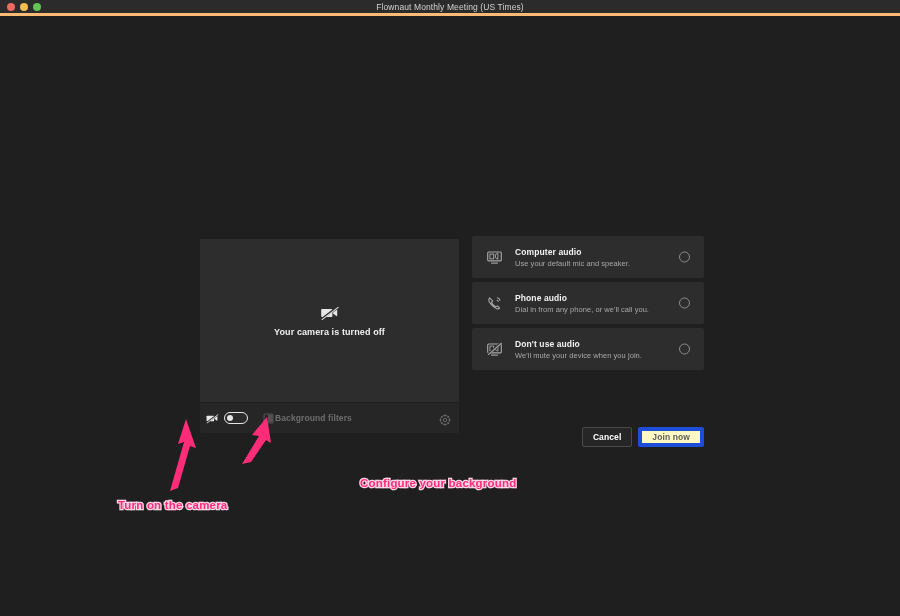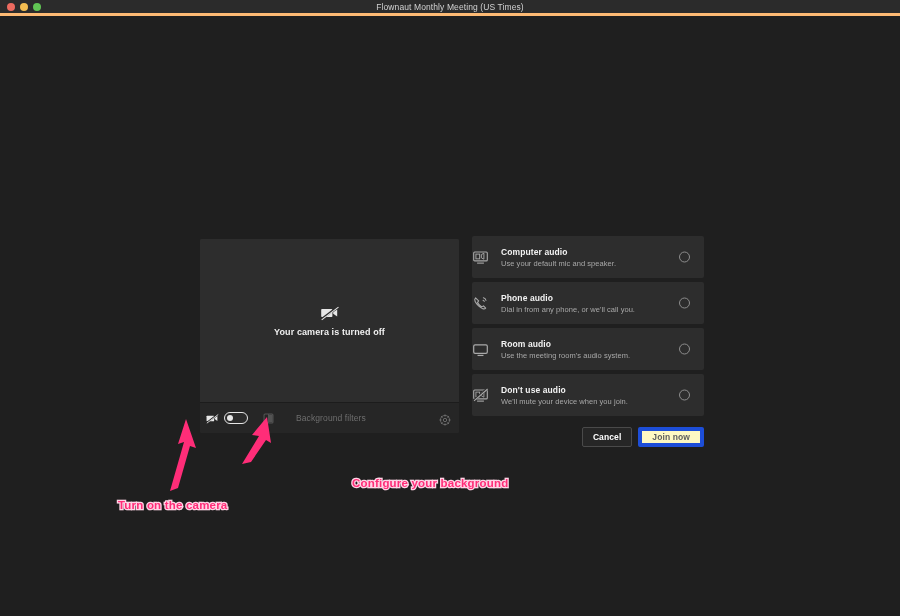--- a/index.html
+++ b/index.html
@@ -95,22 +95,22 @@
     width: 6px; height: 6px; border-radius: 50%;
     background: #e6e6e6;
   }
   .tb-bg-icon {
     margin-left: 15px;
     width: 11px; height: 11px;
     display: flex; align-items: center; justify-content: center;
     opacity: .45;
   }
   .tb-bg-label {
-    margin-left: 22px;
-    font-size: 8.5px; font-weight: normal;
+    margin-left: 1px;
+    font-size: 8.5px; font-weight: bold;
     color: #6e6e6e; letter-spacing: .1px;
   }
   .tb-gear {
     position: absolute; right: 8px; top: 50%;
     transform: translateY(-50%);
     width: 12px; height: 12px;
     opacity: .55;
   }
 
   
@@ -119,21 +119,21 @@
     left: 472px; top: 220px;
     width: 232px;
   }
   .audio-option {
     position: relative;
     height: 42px;
     background: #2d2d2d;
     border-radius: 2px;
     margin-bottom: 4px;
     display: flex; align-items: center;
-    padding-left: 0;
+    padding-left: 14px;
   }
   .ao-icon {
     width: 17px; height: 17px;
     flex: 0 0 17px;
     display: flex; align-items: center; justify-content: center;
     opacity: .8;
   }
   .ao-texts { margin-left: 12px; display: flex; flex-direction: column; gap: 2px; }
   .ao-title {
     font-size: 8.5px; font-weight: bold; color: #f2f2f2;
@@ -187,21 +187,21 @@
   .anno-label {
     position: absolute;
     font-size: 11.5px; font-weight: bold;
     color: #ff2d78;
     letter-spacing: .2px;
     white-space: nowrap;
     -webkit-text-stroke: 2.6px #ffd4e6;
     paint-order: stroke fill;
   }
   .anno-camera { left: 118px; top: 483px; }
-  .anno-background { left: 352px; top: 461px; }
+  .anno-background { left: 360px; top: 461px; }
 </style>
 </head>
 <body>
 
 <div id="app">
 
   <div class="titlebar">
     <div class="traffic">
       <span class="dot red"></span>
       <span class="dot yellow"></span>
@@ -291,33 +291,20 @@
             <path d="M13 6.2a2 2 0 0 1 1.4 1.4" fill="none" stroke="#c9c9c9" stroke-width="1.2" stroke-linecap="round"></path>
           </svg>
         </span>
         <span class="ao-texts">
           <span class="ao-title">Phone audio</span>
           <span class="ao-sub">Dial in from any phone, or we'll call you.</span>
         </span>
         <span class="ao-radio"></span>
       </div>
 
-      <div class="audio-option">
-        <span class="ao-icon">
-          <svg viewBox="0 0 20 20" width="17" height="17">
-            <rect x="2" y="4.5" width="16" height="10" rx="1.6" fill="none" stroke="#c9c9c9" stroke-width="1.4"></rect>
-            <line x1="6.5" y1="17" x2="13.5" y2="17" stroke="#c9c9c9" stroke-width="1.4"></line>
-          </svg>
-        </span>
-        <span class="ao-texts">
-          <span class="ao-title">Room audio</span>
-          <span class="ao-sub">Use the meeting room's audio system.</span>
-        </span>
-        <span class="ao-radio"></span>
-      </div>
 
       <div class="audio-option">
         <span class="ao-icon">
           <svg viewBox="0 0 20 20" width="17" height="17">
             <rect x="2" y="3.5" width="16" height="10.5" rx="1.2" fill="none" stroke="#c9c9c9" stroke-width="1.3"></rect>
             <rect x="4.6" y="6" width="4.4" height="5.6" fill="none" stroke="#c9c9c9" stroke-width="1"></rect>
             <path d="M11 6.6l3 -1.6v7l-3 -1.6z" fill="none" stroke="#c9c9c9" stroke-width="1"></path>
             <line x1="6" y1="16.6" x2="14" y2="16.6" stroke="#c9c9c9" stroke-width="1.3"></line>
             <line x1="2" y1="16" x2="18" y2="2" stroke="#2d2d2d" stroke-width="2.6"></line>
             <line x1="2.4" y1="16.4" x2="18.4" y2="2.4" stroke="#c9c9c9" stroke-width="1.3"></line>

